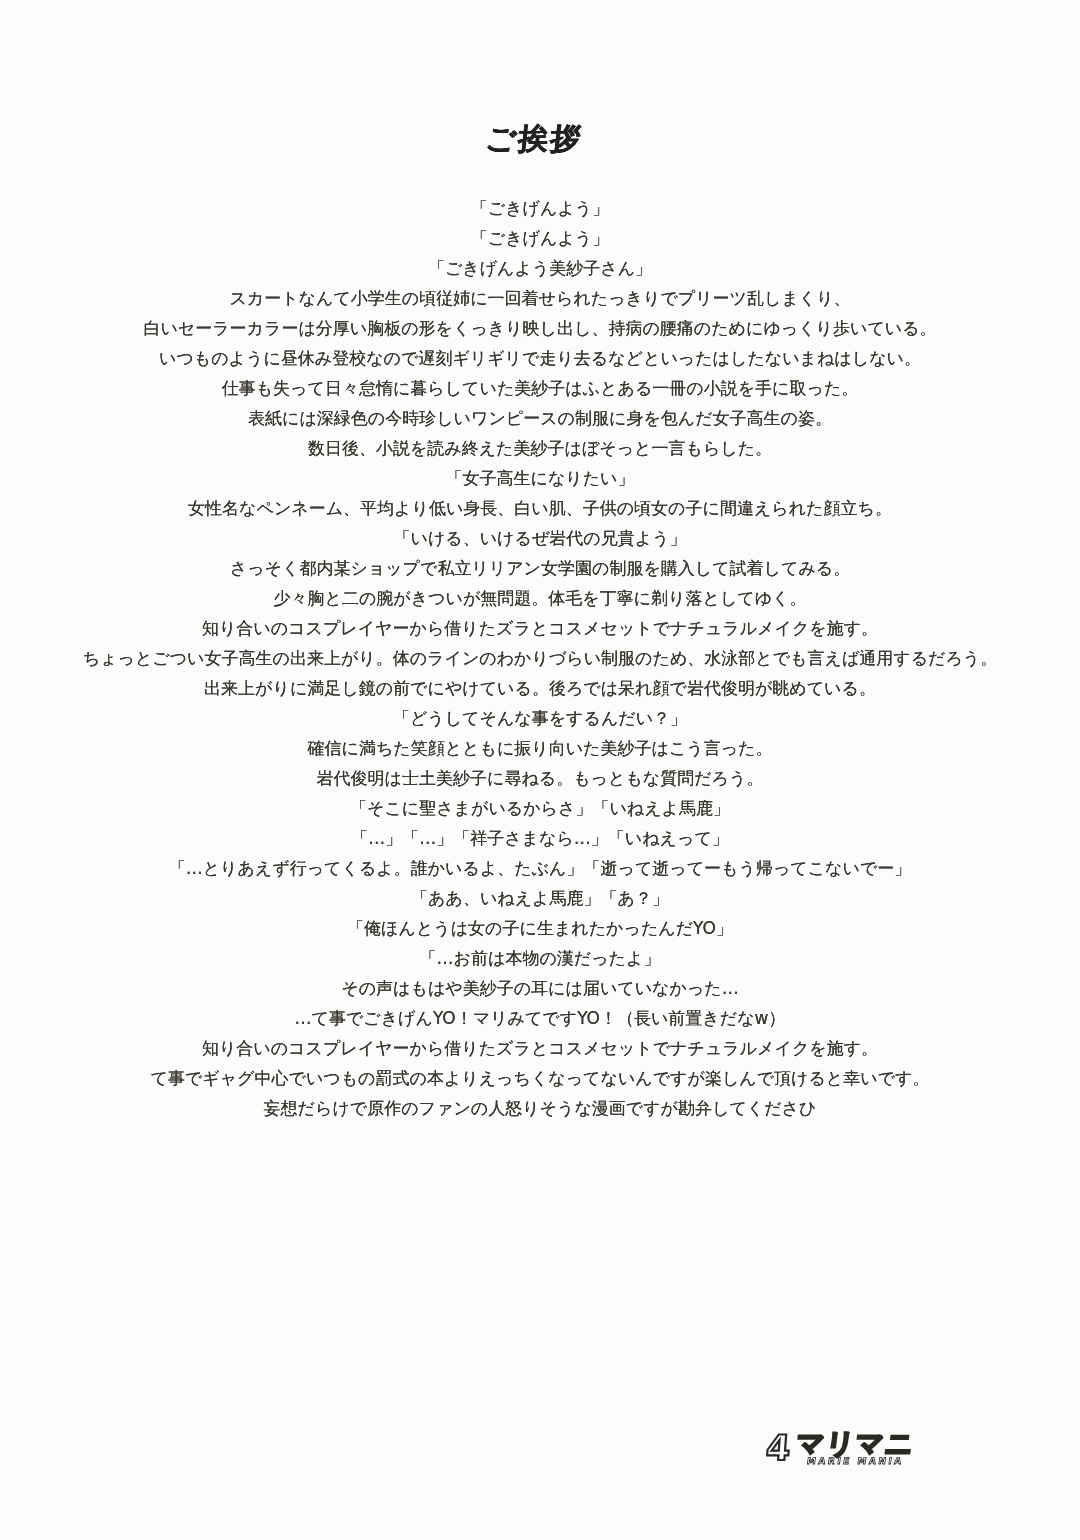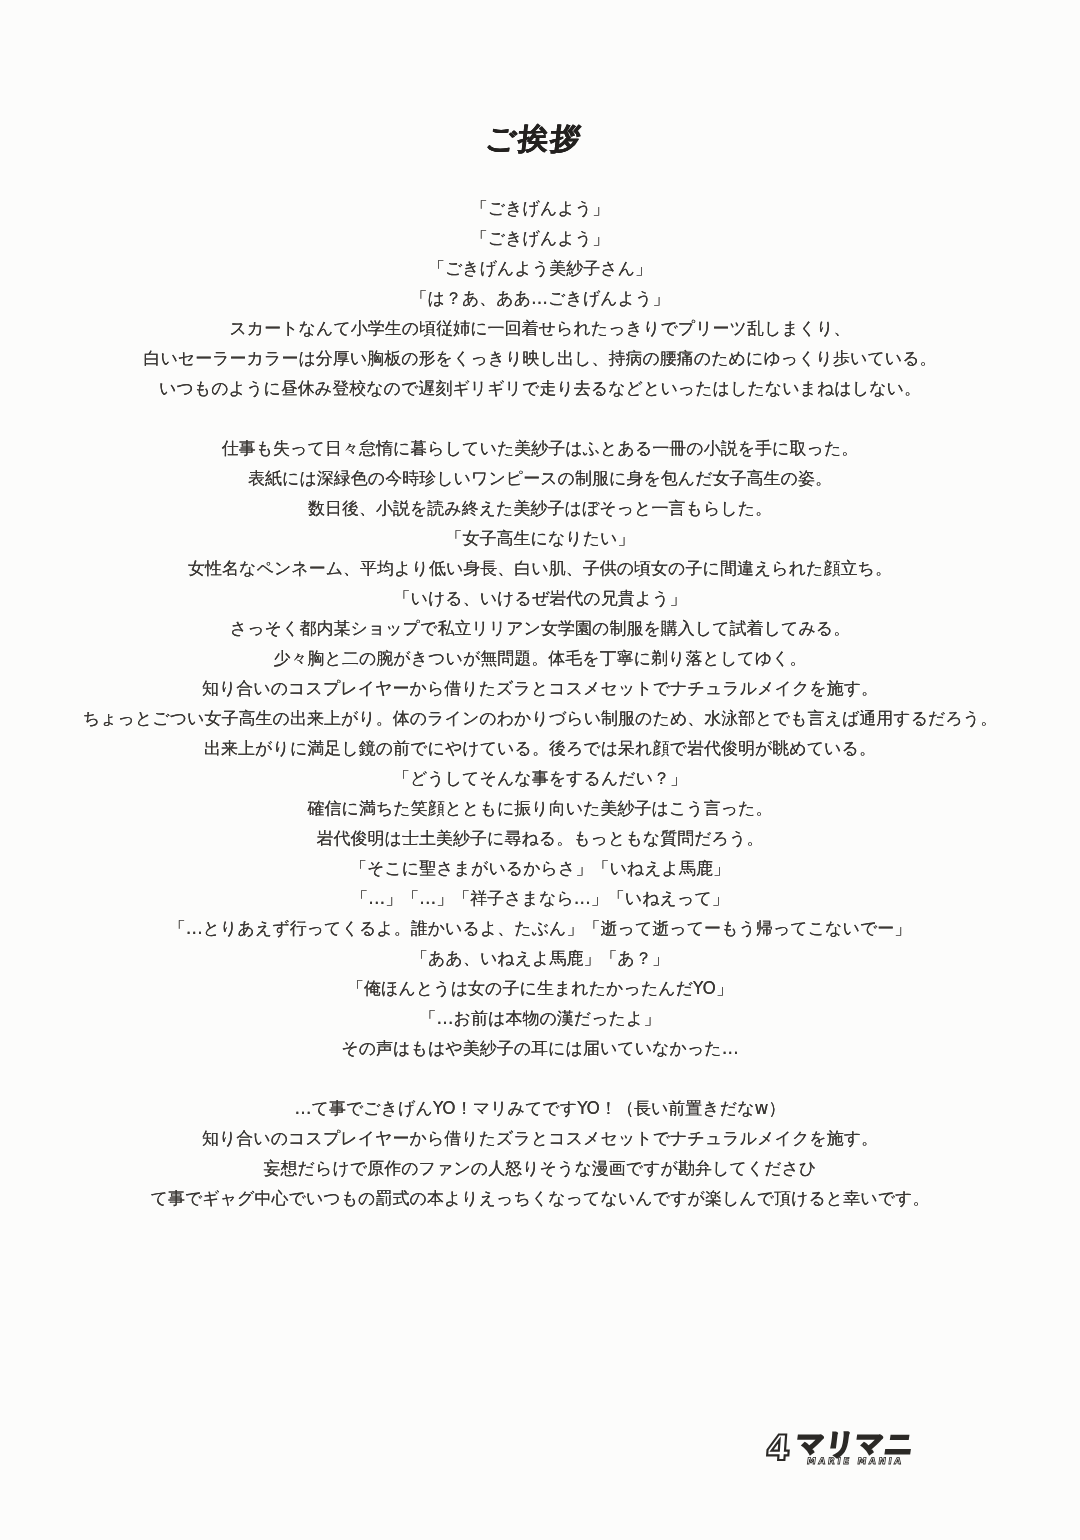--- a/index.html
+++ b/index.html
@@ -30,21 +30,21 @@
     color: #23211f;
     transform: skewX(-6deg);
     text-shadow: 0.6px 0 0 #23211f, 0 0.4px 0 #23211f;
   }
   .text {
     margin-top: 33px;
   }
   .block {
     margin: 0;
   }
-  .block + .block { margin-top: 30px; }
+  .block + .block { }
   .block:nth-child(3) { }
   .line {
     display: block;
     text-align: center;
     font-size: 17px;
     line-height: 30px;
     height: 30px;
     white-space: nowrap;
     color: #3a3734;
     text-shadow: 0 0 0.4px #3a3734;
@@ -93,21 +93,20 @@
 </head>
 <body>
 
 <div class="page">
   <h1 class="title">ご挨拶</h1>
   <section class="text" id="text-blocks">
       <p class="block">
         <span class="line">「ごきげんよう」</span>
         <span class="line">「ごきげんよう」</span>
         <span class="line">「ごきげんよう美紗子さん」</span>
-        <span class="line">「は？あ、ああ…ごきげんよう」</span>
         <span class="line">スカートなんて小学生の頃従姉に一回着せられたっきりでプリーツ乱しまくり、</span>
         <span class="line">白いセーラーカラーは分厚い胸板の形をくっきり映し出し、持病の腰痛のためにゆっくり歩いている。</span>
         <span class="line">いつものように昼休み登校なので遅刻ギリギリで走り去るなどといったはしたないまねはしない。</span>
       </p>
       <p class="block">
         <span class="line">仕事も失って日々怠惰に暮らしていた美紗子はふとある一冊の小説を手に取った。</span>
         <span class="line">表紙には深緑色の今時珍しいワンピースの制服に身を包んだ女子高生の姿。</span>
         <span class="line">数日後、小説を読み終えた美紗子はぼそっと一言もらした。</span>
         <span class="line">「女子高生になりたい」</span>
         <span class="line">女性名なペンネーム、平均より低い身長、白い肌、子供の頃女の子に間違えられた顔立ち。</span>
@@ -124,22 +123,22 @@
         <span class="line">「…」「…」「祥子さまなら…」「いねえって」</span>
         <span class="line">「…とりあえず行ってくるよ。誰かいるよ、たぶん」「逝って逝ってーもう帰ってこないでー」</span>
         <span class="line">「ああ、いねえよ馬鹿」「あ？」</span>
         <span class="line">「俺ほんとうは女の子に生まれたかったんだYO」</span>
         <span class="line">「…お前は本物の漢だったよ」</span>
         <span class="line">その声はもはや美紗子の耳には届いていなかった…</span>
       </p>
       <p class="block">
         <span class="line">…て事でごきげんYO！マリみてですYO！（長い前置きだなw）</span>
         <span class="line">知り合いのコスプレイヤーから借りたズラとコスメセットでナチュラルメイクを施す。</span>
+        <span class="line">て事でギャグ中心でいつもの罰式の本よりえっちくなってないんですが楽しんで頂けると幸いです。</span>
         <span class="line">妄想だらけで原作のファンの人怒りそうな漫画ですが勘弁してくださひ</span>
-        <span class="line">て事でギャグ中心でいつもの罰式の本よりえっちくなってないんですが楽しんで頂けると幸いです。</span>
       </p>
     </section>
   <div class="footer">
     <span class="pagenum">4</span>
     <span class="logo">
       <span class="logo-main">マリマニ</span>
       <span class="logo-sub">MARIE MANIA</span>
     </span>
   </div>
 </div>

